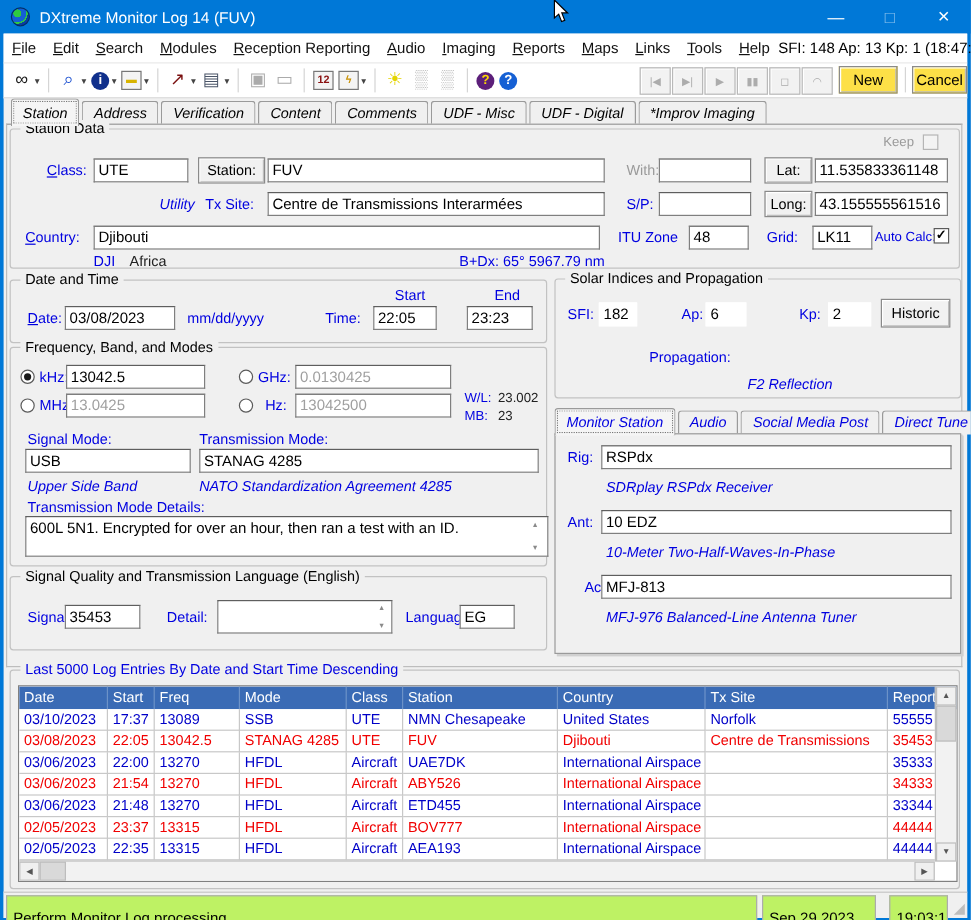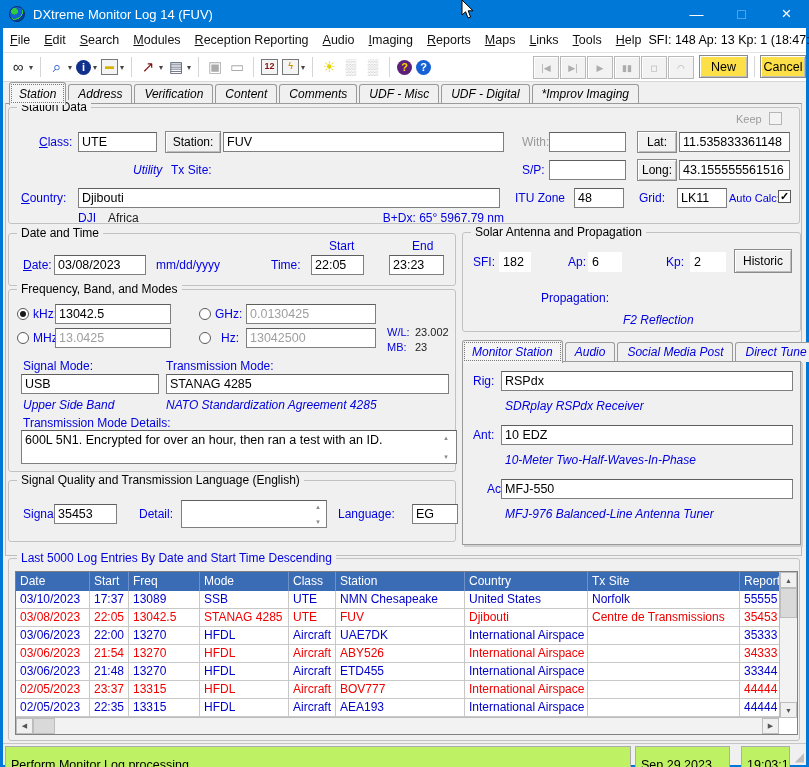--- a/index.html
+++ b/index.html
@@ -214,20 +214,21 @@
     <div class="edit" style="left:69px;top:24px;width:79px">UTE</div>
     <div class="btn3d" style="left:156px;top:23px;width:56px;height:22px">Station:</div>
     <div class="edit" style="left:214px;top:24px;width:281px">FUV</div>
     <span class="lbl gray" style="left:513px;top:27px">With:</span>
     <div class="edit" style="left:540px;top:24px;width:77px"></div>
     <div class="btn3d ul" style="left:628px;top:23px;width:40px;height:22px">Lat:</div>
     <div class="edit" style="left:670px;top:24px;width:111px">11.535833361148</div>
 
     <span class="note" style="left:124px;top:55px">Utility</span>
     <span class="lbl" style="left:162px;top:55px">Tx Site:</span>
+    <div class="edit" style="left:214px;top:52px;width:281px">Centre de Transmissions Interarmées</div>
     <span class="lbl" style="left:513px;top:55px">S/P:</span>
     <div class="edit" style="left:540px;top:52px;width:77px"></div>
     <div class="btn3d ul" style="left:628px;top:51px;width:40px;height:22px">Long:</div>
     <div class="edit" style="left:670px;top:52px;width:111px">43.155555561516</div>
 
     <span class="lbl ul" style="left:12px;top:83px">Country:</span>
     <div class="edit" style="left:69px;top:80px;width:422px">Djibouti</div>
     <span class="lbl" style="left:506px;top:83px">ITU Zone</span>
     <div class="edit" style="left:565px;top:80px;width:50px">48</div>
     <span class="lbl" style="left:630px;top:83px">Grid:</span>
@@ -289,25 +290,25 @@
     <span class="gt">Signal Quality and Transmission Language (English)</span>
     <span class="lbl" style="left:14px;top:26px">Signal:</span>
     <div class="edit" style="left:45px;top:23px;width:63px">35453</div>
     <span class="lbl" style="left:130px;top:26px">Detail:</span>
     <div class="edit" style="left:172px;top:19px;width:146px;height:28px"></div>
     <div class="spin" style="left:302px;top:21px;height:24px">
         <span>▴</span>
         <span style="margin-top:8px">▾</span>
       </div>
     <span class="lbl" style="left:329px;top:26px">Language:</span>
-    <div class="edit" style="left:403px;top:23px;width:46px">EG</div>
+    <div class="edit" style="left:374px;top:23px;width:46px">EG</div>
   </div>
 
   <div class="grp" style="left:459px;top:204px;width:339px;height:100px">
-    <span class="gt">Solar Antenna and Propagation</span>
+    <span class="gt">Solar Indices and Propagation</span>
     <span class="lbl" style="left:10px;top:22px">SFI:</span>
     <div class="edit" style="left:36px;top:19px;width:32px;border-color:#fff;background:#fff">182</div>
     <span class="lbl" style="left:105px;top:22px">Ap:</span>
     <div class="edit" style="left:125px;top:19px;width:34px;border-color:#fff;background:#fff">6</div>
     <span class="lbl" style="left:203px;top:22px">Kp:</span>
     <div class="edit" style="left:227px;top:19px;width:36px;border-color:#fff;background:#fff">2</div>
     <div class="btn3d" style="left:271px;top:16px;width:58px;height:24px">Historic</div>
     <span class="lbl" style="left:78px;top:58px">Propagation:</span>
     <span class="note" style="left:160px;top:80px">F2 Reflection</span>
   </div>
@@ -319,21 +320,21 @@
       <div class="tab" style="color: rgb(0, 0, 224);">Direct Tune</div>
     </div>
   <div style="position:absolute;left:459px;top:333px;width:339px;height:184px;border:1px solid #9A9A9A;background:#F0F0F0;box-sizing:border-box;box-shadow:2px 2px 0 #D0D0D0">
     <span class="lbl" style="left:10px;top:12px">Rig:</span>
     <div class="edit" style="left:38px;top:9px;width:292px">RSPdx</div>
     <span class="note" style="left:42px;top:37px">SDRplay RSPdx Receiver</span>
     <span class="lbl" style="left:10px;top:66px">Ant:</span>
     <div class="edit" style="left:38px;top:63px;width:292px">10 EDZ</div>
     <span class="note" style="left:42px;top:91px">10-Meter Two-Half-Waves-In-Phase</span>
     <span class="lbl" style="left:24px;top:120px">Acc:</span>
-    <div class="edit" style="left:38px;top:117px;width:292px">MFJ-550</div>
+    <div class="edit" style="left:38px;top:117px;width:292px">MFJ-813</div>
     <span class="note" style="left:42px;top:145px">MFJ-976 Balanced-Line Antenna Tuner</span>
   </div>
 
   <div class="grp" style="left:5px;top:530px;width:792px;height:183px">
     <span class="gt blue">Last 5000 Log Entries By Date and Start Time Descending</span>
     <div class="grid" style="left:6px;top:12px;width:783px;height:164px">
       <div class="g-head" style="background: rgb(58, 107, 181); color: rgb(255, 255, 255);">
           <div class="g-hcell" style="width: 74px;">Date</div>
           <div class="g-hcell" style="width: 39px;">Start</div>
           <div class="g-hcell" style="width: 71px;">Freq</div>

